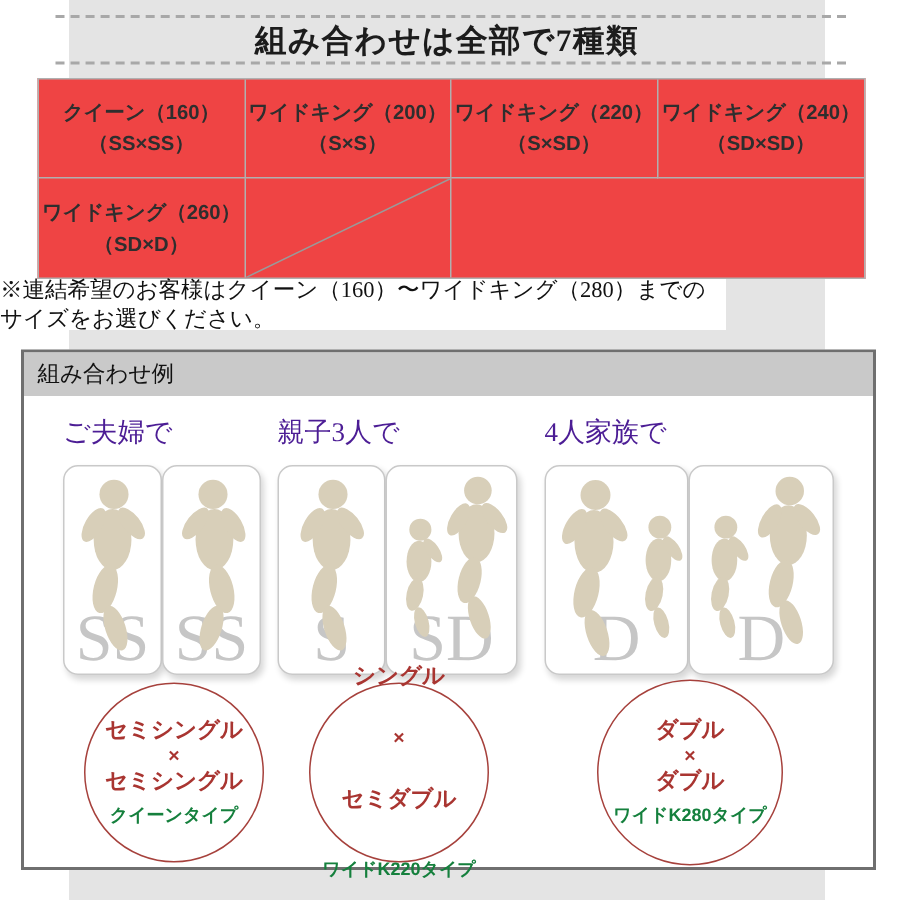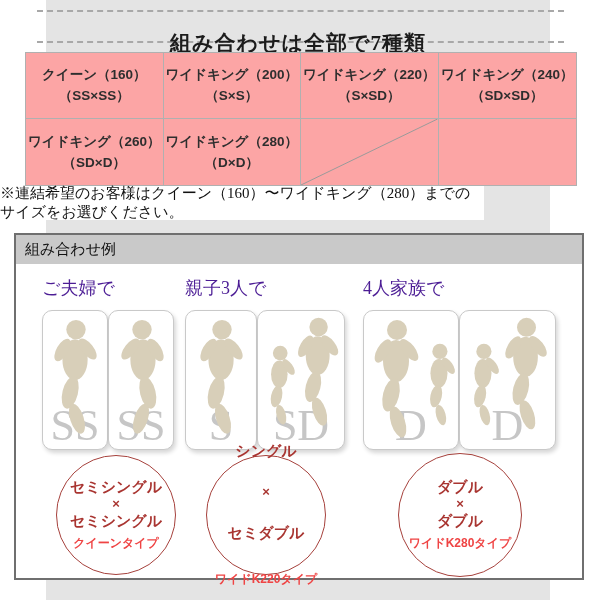--- a/index.html
+++ b/index.html
@@ -8,24 +8,24 @@
   .serif{font-family:"Liberation Serif",serif;}
 
   
   .stripe{position:absolute;left:46px;top:0;width:504px;height:600px;background:#e4e4e4;}
 
   
   .dash{position:absolute;left:37px;width:527px;height:0;border-top:2px dashed #a8a8a8;}
   .dash-top{top:10px;}
   .dash-bottom{top:41px;}
   .page-title{position:absolute;left:46px;top:13px;width:504px;text-align:center;
-              font-size:21px;font-weight:bold;color:#1c1c1c;letter-spacing:1px;margin-top:16px;}
-
-  
-  .size-table{position:absolute;left:25px;top:52px;width:552px;height:134px;background:#fca5a5;
+              font-size:21px;font-weight:bold;color:#1c1c1c;letter-spacing:1px;}
+
+  
+  .size-table{position:absolute;left:25px;top:52px;width:552px;height:134px;background:#ef4444;
               border:1px solid #b0b0b0;box-sizing:border-box;display:grid;
               grid-template-columns:repeat(4,1fr);grid-template-rows:repeat(2,1fr);}
   .cell{display:flex;flex-direction:column;align-items:center;justify-content:center;gap:3px;
         font-size:13.5px;font-weight:600;color:#2e2e2e;
         border-right:1px solid #b0b0b0;border-bottom:1px solid #b0b0b0;position:relative;}
   .cell:nth-child(4n){border-right:none;}
   .cell:nth-child(n+5){border-bottom:none;}
   .cell svg{position:absolute;left:0;top:0;width:100%;height:100%;}
 
   
@@ -47,21 +47,21 @@
              font-family:"Liberation Serif",serif;font-size:44px;line-height:1;
              color:#c6c6c6;z-index:1;}
   .sil{position:absolute;z-index:2;}
   .flip{transform:scaleX(-1);}
 
   .combo-circle{position:absolute;border:1px solid #a6413c;border-radius:50%;
                 display:flex;flex-direction:column;align-items:center;justify-content:center;
                 text-align:center;background:transparent;box-sizing:border-box;z-index:3;}
   .combo-line{color:#a93531;font-weight:bold;font-size:15px;line-height:1.2;}
   .combo-x{color:#a93531;font-weight:bold;font-size:13px;line-height:1.25;}
-  .type-label{color:#ef4444;font-weight:bold;font-size:12px;margin-top:5px;}
+  .type-label{color:#15803d;font-weight:bold;font-size:12px;margin-top:5px;}
 
   .defs-holder{position:absolute;width:0;height:0;overflow:hidden;}
 </style>
 </head>
 <body>
 
 <div class="canvas">
 
   <svg class="defs-holder" aria-hidden="true">
     <defs>
@@ -104,24 +104,20 @@
     </div>
     <div class="cell">
       <span>ワイドキング（240）</span>
       <span>（SD×SD）</span>
     </div>
     <div class="cell">
       <span>ワイドキング（260）</span>
       <span>（SD×D）</span>
     </div>
     <div class="cell">
-      <span>ワイドキング（280）</span>
-      <span>（D×D）</span>
-    </div>
-    <div class="cell">
       <svg preserveAspectRatio="none" viewBox="0 0 100 100">
         <line x1="0" y1="100" x2="100" y2="0" stroke="#9a9a9a" stroke-width="1" vector-effect="non-scaling-stroke"></line>
       </svg>
     </div>
   </div>
 
   <div class="note-strip">
     <span class="note-text serif">※連結希望のお客様はクイーン（160）〜ワイドキング（280）までのサイズをお選びください。</span>
   </div>
 

